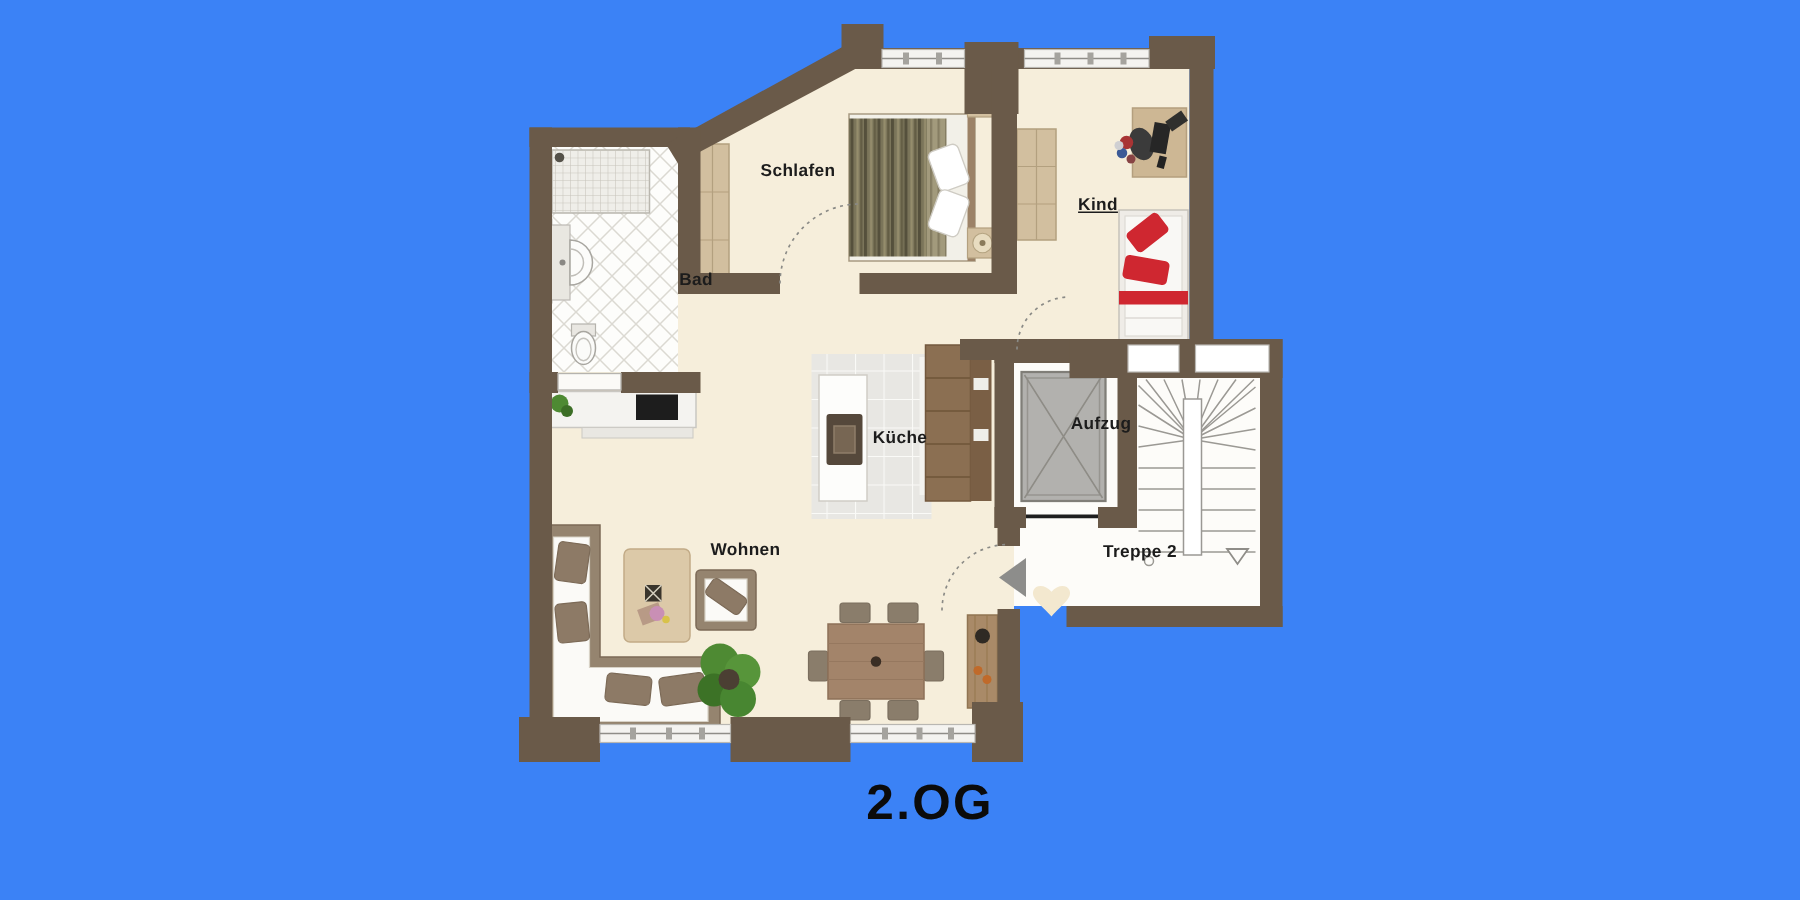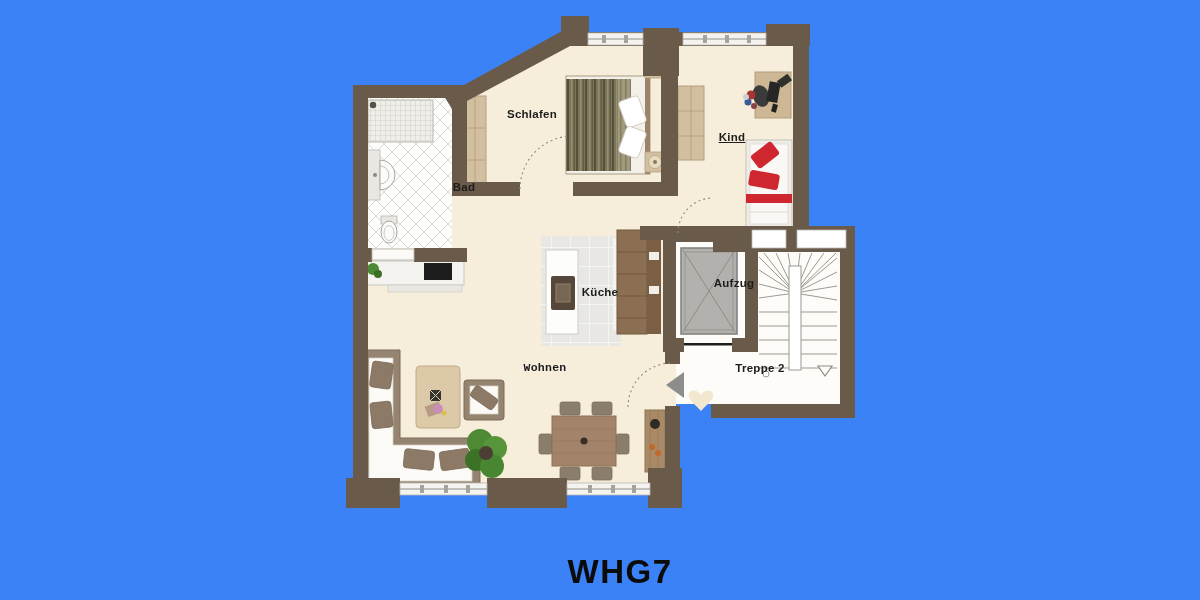--- a/index.html
+++ b/index.html
@@ -280,18 +280,18 @@
   </g>
 
   <polygon points="684,372 684,398 666,385" fill="#8d8d8b"></polygon>
   <path d="M701,411 C694,403 687,399 689,393.5 C690.5,389.5 697,389.5 701,394.5 C705,389.5 711.5,389.5 713,393.5 C715,399 708,403 701,411 Z" fill="#f3e8cf"></path>
 </svg>
 
   <div class="room-label" style="left:532px;top:114px;">Schlafen</div>
   <div class="room-label" style="left:732px;top:137px;text-decoration:underline;">Kind</div>
   <div class="room-label" style="left:420px;top:187px;margin-left:44px;">Bad</div>
   <div class="room-label" style="left:600px;top:292px;text-align:center;">Küche</div>
-  <div class="room-label" style="left:545px;top:367px;font-family:Liberation Mono, monospace;">Wohnen</div>
+  <div class="room-label" style="left:497px;top:367px;">Wohnen</div>
   <div class="room-label" style="left:711px;top:283px;margin-left:23px;">Aufzug</div>
   <div class="room-label" style="left:760px;top:368px;">Treppe 2</div>
 
-  <div class="plan-title" style="top:553px;">WHG7</div>
+  <div class="plan-title" style="top:516px;">2.OG</div>
 </div>
 
 </body></html>

